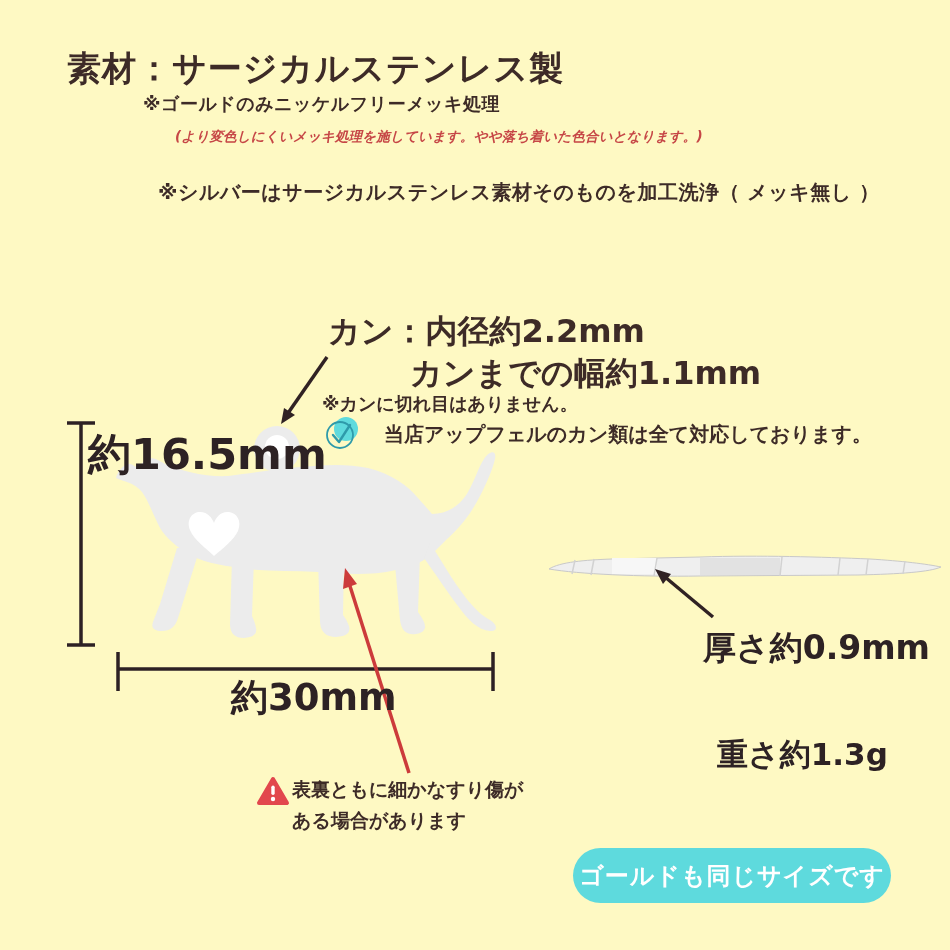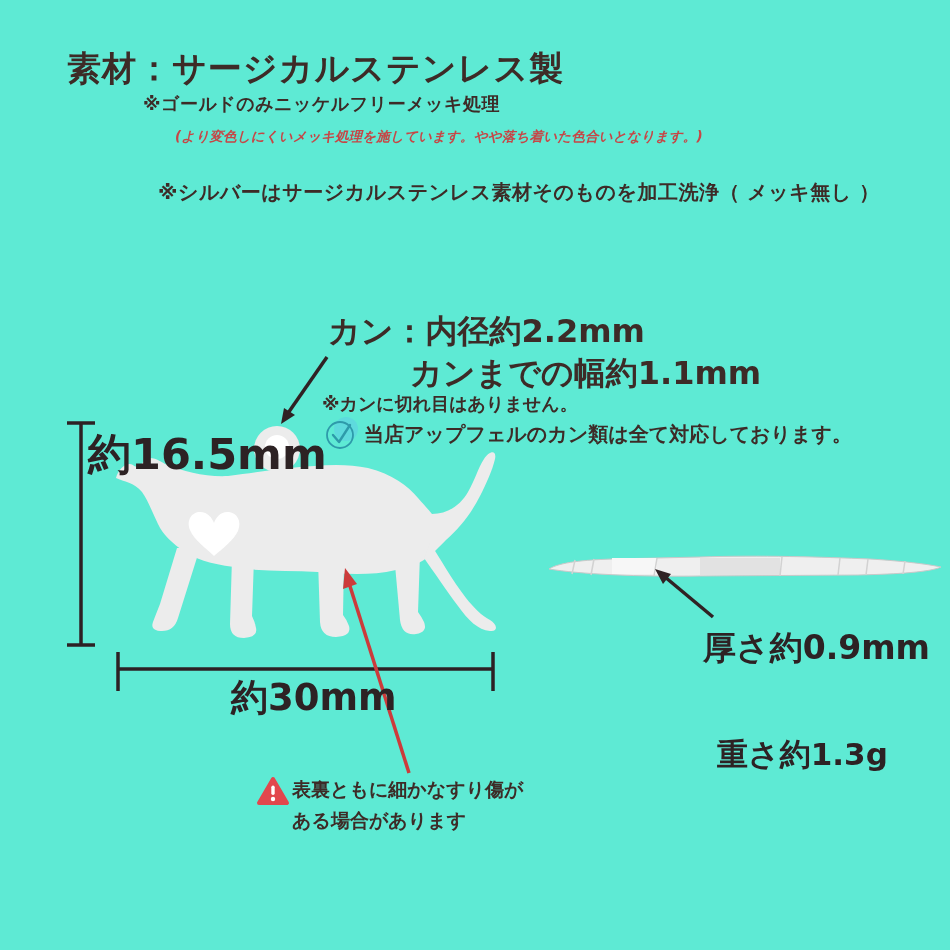--- a/index.html
+++ b/index.html
@@ -1,29 +1,29 @@
 <!DOCTYPE html>
 <html><head>
 <meta charset="utf-8">
 <style>
   html,body{margin:0;padding:0;background:#ffffff;}
   body{font-family:"DejaVu Sans","Liberation Sans",sans-serif;}
-  #canvas{position:relative;width:950px;height:950px;background:#5eead4;overflow:hidden;}
+  #canvas{position:relative;width:950px;height:950px;background:#fef9c3;overflow:hidden;}
   .abs{position:absolute;white-space:nowrap;}
   .dark{color:#3d2b27;}
   .red{color:#c64646;}
   .b{font-weight:bold;}
   #svg-layer{position:absolute;left:0;top:0;width:950px;height:950px;}
   .title{font-size:34px;letter-spacing:1px;}
   .note-lg{font-size:18px;letter-spacing:0.5px;}
   .note-md{font-size:20px;letter-spacing:0.5px;}
   .note-red{font-size:13.5px;letter-spacing:0.2px;font-style:italic;}
   .kan-line{font-size:32px;font-weight:600;}
   .kan-note{font-size:18px;font-weight:600;}
-  .check-row{display:flex;align-items:center;gap:4px;}
+  .check-row{display:flex;align-items:center;gap:24px;}
   .check-text{font-size:20px;font-weight:600;}
   .dim{font-weight:bold;color:#2d2224;}
   .warn-text{font-size:19px;font-weight:600;line-height:31px;}
   .pill{display:flex;align-items:center;justify-content:center;
         width:318px;height:55px;border-radius:28px;background:#5edadd;
         color:#ffffff;font-size:24px;font-weight:bold;letter-spacing:1px;}
 </style>
 </head>
 <body>
 
@@ -162,14 +162,17 @@
       <path d="M17 3 L31 27 H3 Z" fill="#e2474d" stroke="#e2474d" stroke-width="4" stroke-linejoin="round"></path>
       <rect x="15.3" y="9.5" width="3.4" height="9.5" rx="1.7" fill="#ffffff"></rect>
       <circle cx="17" cy="23" r="2.2" fill="#ffffff"></circle>
     </svg>
     <div class="warn-text dark">
       <div>表裏ともに細かなすり傷が</div>
       <div>ある場合があります</div>
     </div>
   </div>
 
+  <div class="abs pill" style="left:573px;top:848px;">
+    <span>ゴールドも同じサイズです</span>
+  </div>
 
 </div>
 
 </body></html>

